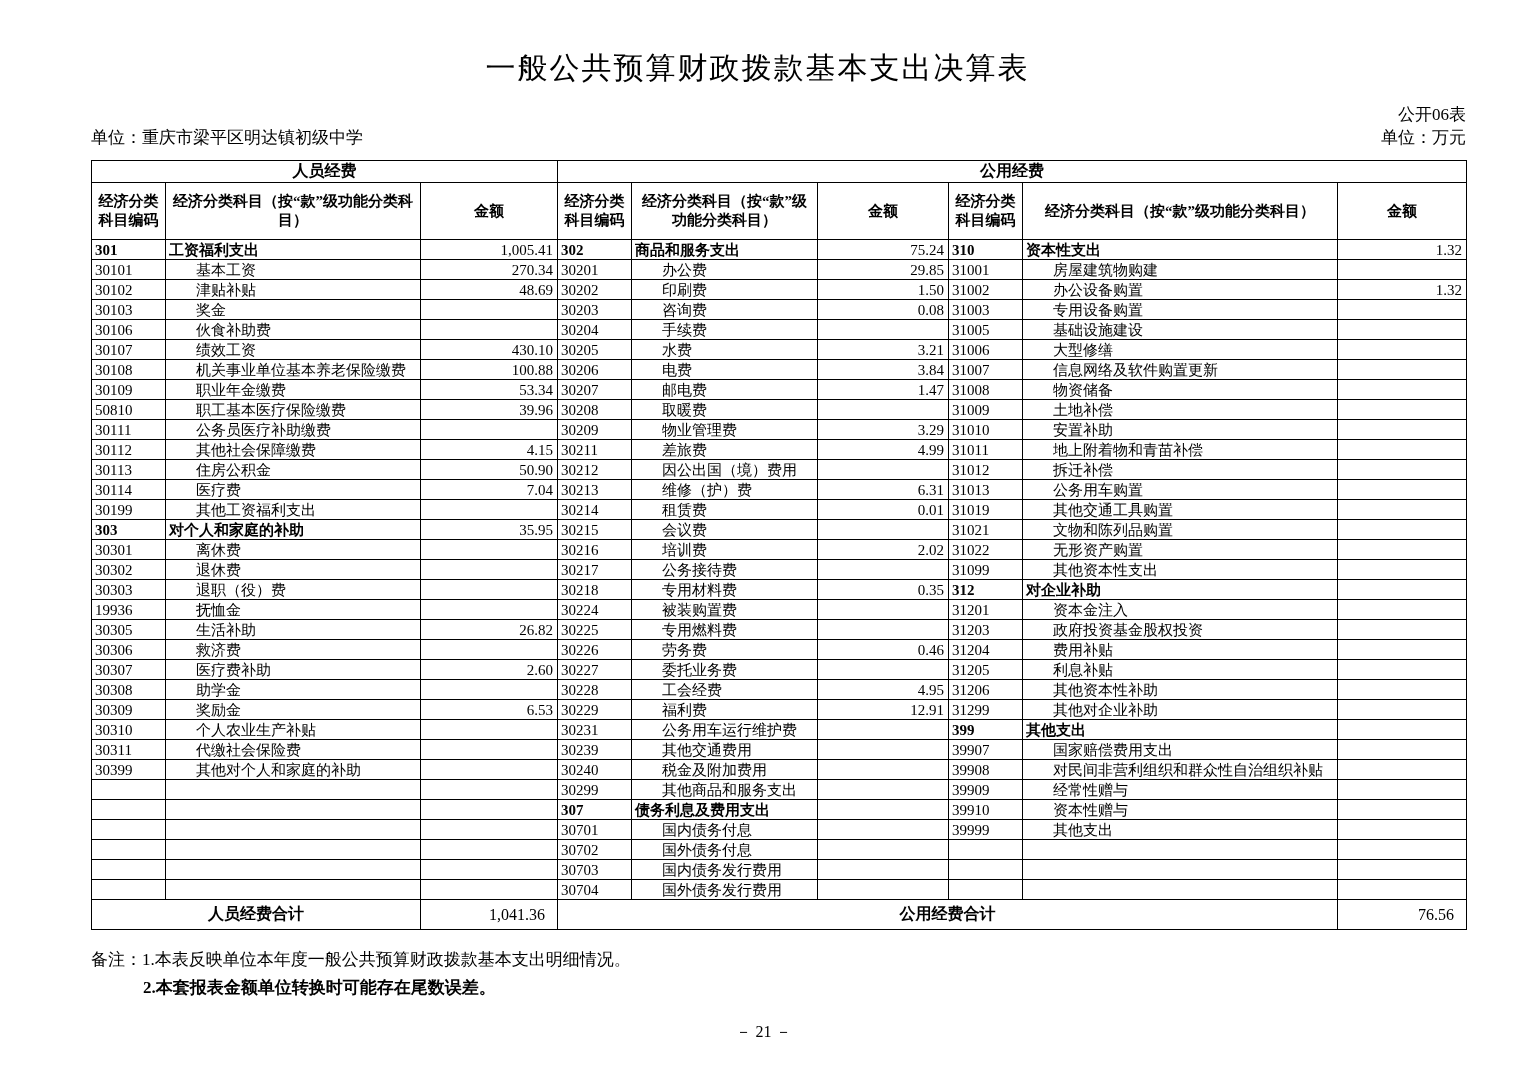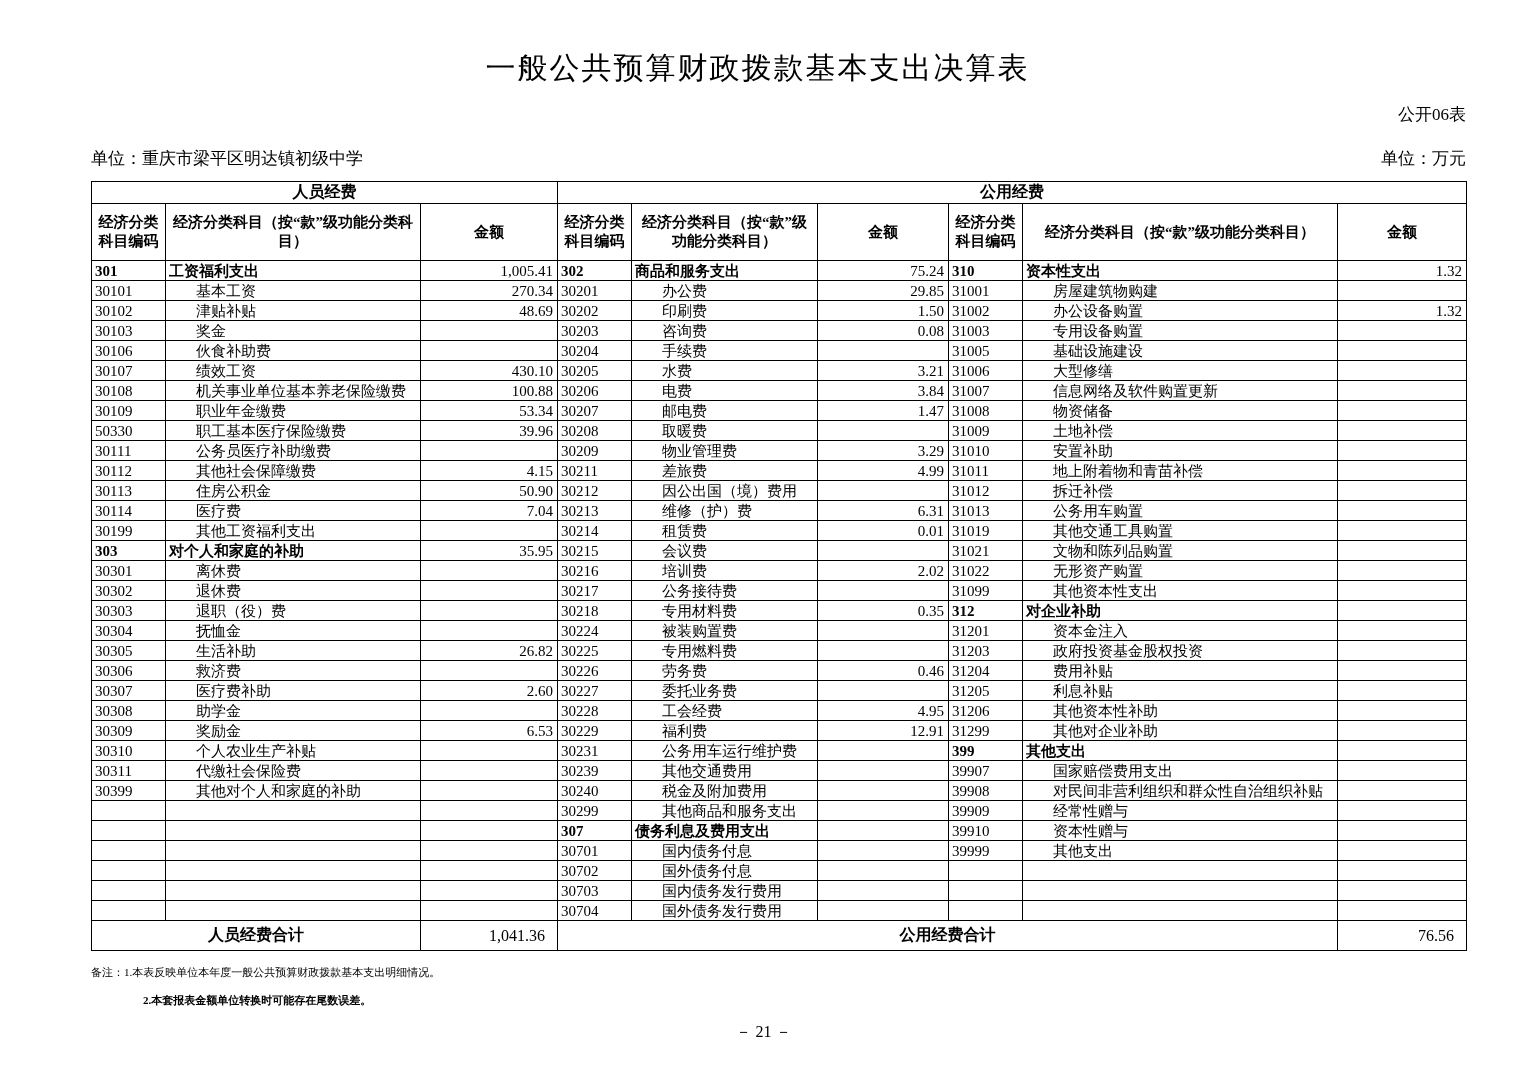--- a/index.html
+++ b/index.html
@@ -11,21 +11,21 @@
     position: relative;
   }
   .sheet { width: 1375px; margin-left: 91px; }
   .doc-title {
     text-align: center; font-size: 30px; font-weight: normal;
     letter-spacing: 2px; padding-top: 50px; line-height: 36px;
   }
   .form-label { text-align: right; font-size: 17px; margin-top: 17px; }
   .unit-row {
     display: flex; justify-content: space-between;
-    font-size: 17px; margin-top: 21px; margin-bottom: 3px;
+    font-size: 17px; margin-bottom: 3px;
   }
   table.budget {
     border-collapse: collapse; table-layout: fixed;
     width: 1375px; margin-top: 11px;
   }
   table.budget th, table.budget td {
     border: 1px solid #000; overflow: hidden; vertical-align: middle;
   }
   th.group {
     font-size: 16px; font-weight: bold; text-align: center;
@@ -40,21 +40,21 @@
     padding: 0 3px; white-space: nowrap;
   }
   td.code { text-align: left; }
   td.name { text-align: left; }
   td.name.sub { padding-left: 30px; }
   td.sec { font-weight: bold; }
   td.amt { text-align: right; padding-right: 4px; }
   tr.total-row td { height: 30px; font-size: 16px; }
   td.total-label { font-weight: bold; text-align: center; }
   td.total-amt { text-align: right; padding-right: 12px; }
-  .notes { font-size: 11px; margin-top: 7px; line-height: 28px; }
+  .notes { font-size: 17px; margin-top: 16px; line-height: 28px; }
   .note-2 { padding-left: 52px; font-weight: bold; }
   .page-number {
     position: absolute; left: 12px; right: 0; bottom: 26px;
     text-align: center; font-size: 16px;
   }
 </style>
 </head>
 <body>
 
 <div class="doc-title">一般公共预算财政拨款基本支出决算表</div>
@@ -179,21 +179,21 @@
           <td class="name sub">职业年金缴费</td>
           <td class="amt">53.34</td>
           <td class="code">30207</td>
           <td class="name sub">邮电费</td>
           <td class="amt">1.47</td>
           <td class="code">31008</td>
           <td class="name sub">物资储备</td>
           <td class="amt"></td>
         </tr>
         <tr>
-          <td class="code">50330</td>
+          <td class="code">50810</td>
           <td class="name sub">职工基本医疗保险缴费</td>
           <td class="amt">39.96</td>
           <td class="code">30208</td>
           <td class="name sub">取暖费</td>
           <td class="amt"></td>
           <td class="code">31009</td>
           <td class="name sub">土地补偿</td>
           <td class="amt"></td>
         </tr>
         <tr>
@@ -289,21 +289,21 @@
           <td class="name sub">退职（役）费</td>
           <td class="amt"></td>
           <td class="code">30218</td>
           <td class="name sub">专用材料费</td>
           <td class="amt">0.35</td>
           <td class="code sec">312</td>
           <td class="name sec">对企业补助</td>
           <td class="amt"></td>
         </tr>
         <tr>
-          <td class="code">30304</td>
+          <td class="code">19936</td>
           <td class="name sub">抚恤金</td>
           <td class="amt"></td>
           <td class="code">30224</td>
           <td class="name sub">被装购置费</td>
           <td class="amt"></td>
           <td class="code">31201</td>
           <td class="name sub">资本金注入</td>
           <td class="amt"></td>
         </tr>
         <tr>

